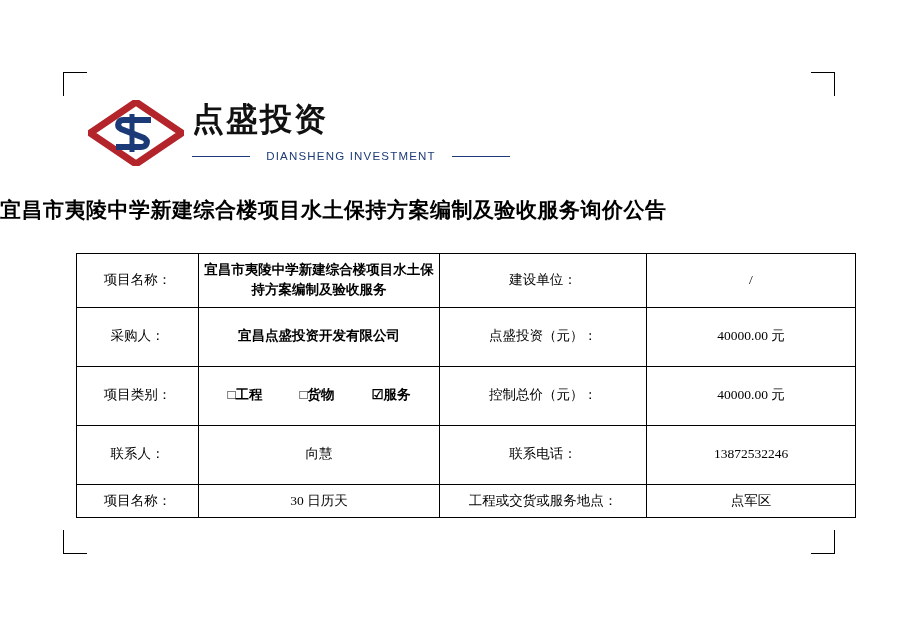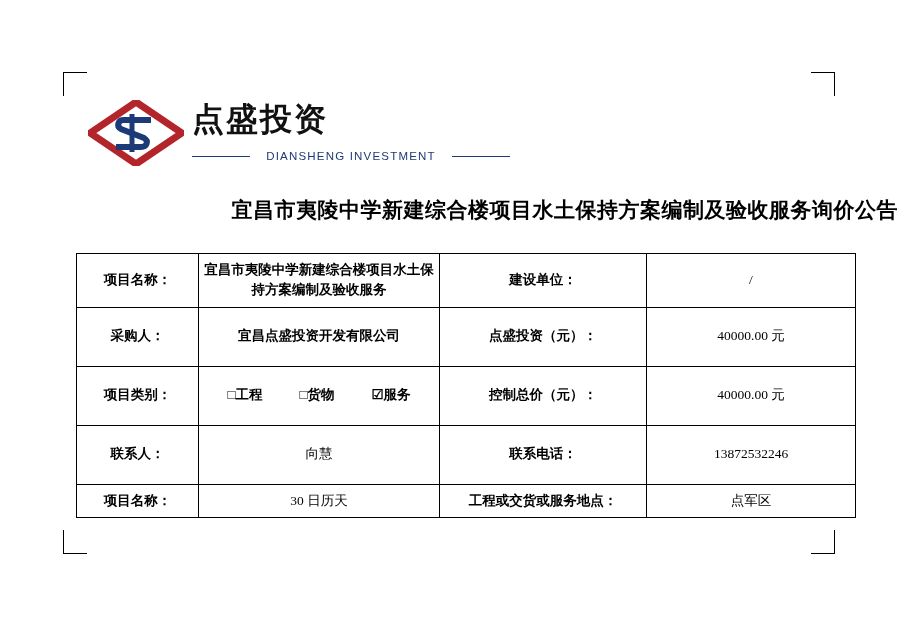--- a/index.html
+++ b/index.html
@@ -95,21 +95,21 @@
     height: 1px;
     background: #1b3a77;
   }
 
   
   .doc-title {
     position: absolute;
     left: 0;
     top: 196px;
     width: 898px;
-    text-align: right;
+    text-align: left;
     font-size: 21px;
     font-weight: bold;
     letter-spacing: 0.5px;
     font-family: "Liberation Serif", "DejaVu Serif", serif;
   }
 
   
   .tbl-wrap {
     position: absolute;
     left: 76px;
@@ -123,26 +123,26 @@
   }
   table.info td {
     border: 1px solid #000000;
     font-size: 13.5px;
     text-align: center;
     vertical-align: middle;
     padding: 6px 4px;
     line-height: 1.5;
   }
   td.lbl {
-    font-weight: bold;
+    font-weight: normal;
     width: 113px;
   }
   td.val1 { width: 232px; }
   td.lbl2 {
-    font-weight: bold;
+    font-weight: normal;
     width: 198px;
   }
   td.val2 { width: 200px; }
 
   td.strong { font-weight: bold; }
 
   .checks {
     display: flex;
     justify-content: space-around;
     align-items: center;

